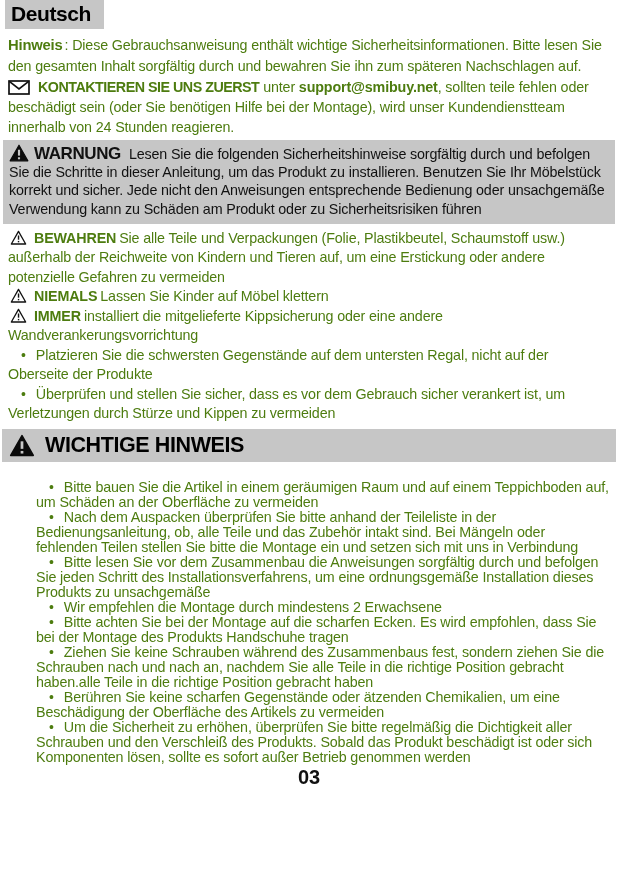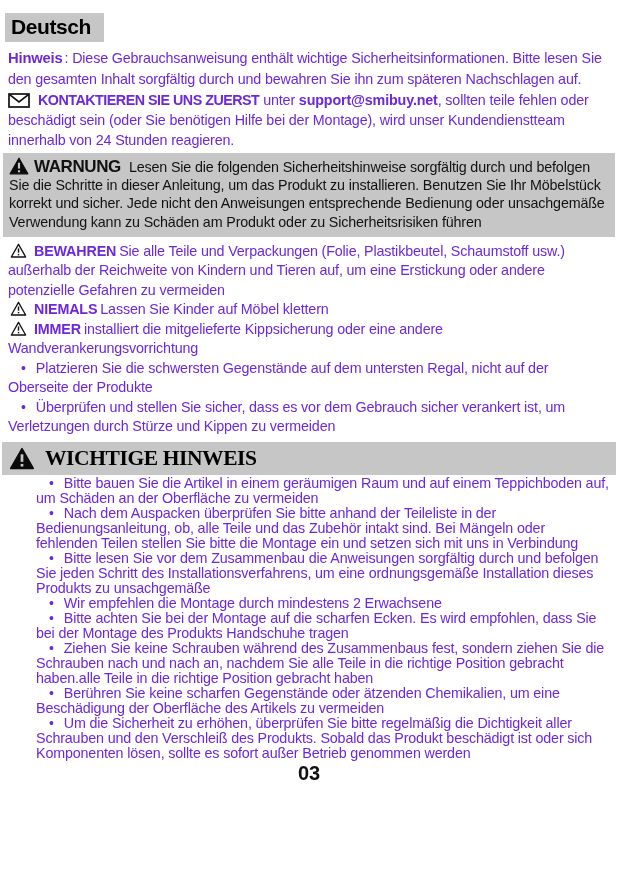--- a/index.html
+++ b/index.html
@@ -6,40 +6,40 @@
   html, body { margin: 0; padding: 0; }
   body {
     width: 618px; height: 879px;
     background: #ffffff;
     font-family: "Liberation Sans", sans-serif;
     color: #1b1b1b;
     overflow: hidden;
   }
   .page {
     width: 618px; height: 879px;
-    padding: 13px 8px 0 8px;
+    padding: 0 8px 0 8px;
     overflow: hidden;
     position: relative;
   }
   .lang-title {
     display: inline-block;
     background: #c6c6c6;
     color: #000;
     font-weight: 700;
     font-size: 21px;
     line-height: 1.05;
     letter-spacing: -0.4px;
     padding: 3px 13px 4px 6px;
     margin: 0 0 6px -3px;
   }
   p { margin: 0; }
   .body-text {
     font-size: 14.3px;
     letter-spacing: -0.15px;
-    color: #6d28d9;
+    color: #4d7c0f;
   }
   .notice { line-height: 20.5px; margin-bottom: 1px; }
   .notice strong { font-size: 14.8px; letter-spacing: -0.2px; padding-right: 2px; }
   .contact { line-height: 20px; margin-bottom: 2px; }
   .env { vertical-align: -3px; margin-right: 8px; }
   .bold-cond { font-weight: 700; letter-spacing: -0.5px; }
   .warn-block {
     background: #c6c6c6;
     margin: 3px -5px 5px -5px;
     padding: 4px 8px 6px 6px;
@@ -58,26 +58,25 @@
   .caution { line-height: 19.5px; }
   .caution .tri-sm { vertical-align: -2px; margin: 0 7px 0 2px; }
   .caution strong { margin-right: 3px; }
   .bullet-para {
     line-height: 19.5px;
     text-indent: 13px;
   }
   .bullet-para .bullet { padding-right: 10px; font-size: 14px; }
   .important-bar {
     background: #c6c6c6;
-    margin: 5px -6px 1px -6px;
+    margin: 5px -6px 18px -6px;
     padding: 4px 6px 4px 7px;
     display: flex;
     align-items: center;
     gap: 10px;
-    font-family: Liberation Serif, serif;
   }
   .important-bar h2 {
     margin: 0;
     font-size: 21.5px;
     font-weight: 700;
     letter-spacing: -0.4px;
     color: #000;
   }
   .important-list .bullet-para { line-height: 15px; margin-left: 28px; }
   .page-num {

